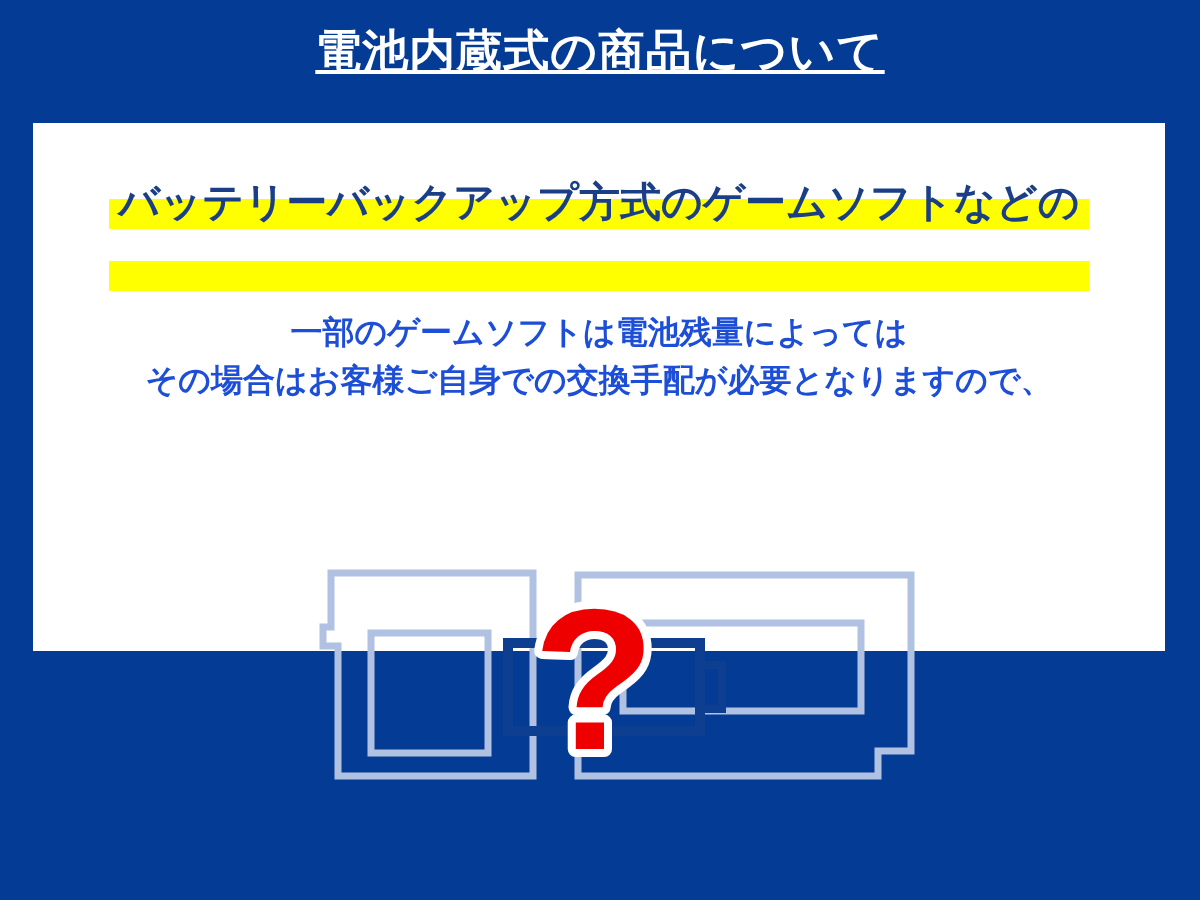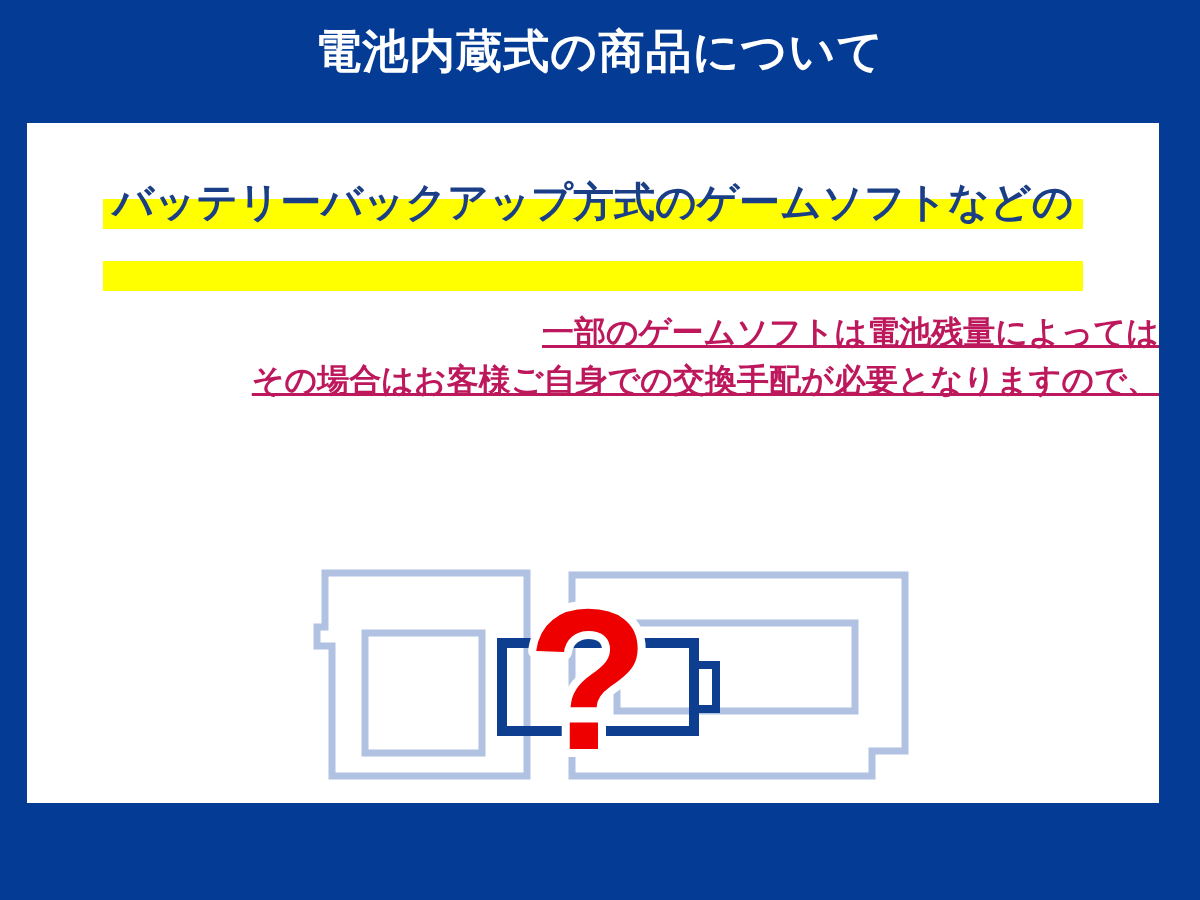--- a/index.html
+++ b/index.html
@@ -28,29 +28,30 @@
     position: absolute;
     left: 0; top: 26px;
     width: 1200px;
     text-align: center;
     color: #ffffff;
     font-size: 46px;
     font-weight: bold;
     letter-spacing: 1px;
     line-height: 1.1;
     white-space: nowrap;
+    text-decoration: underline;
   }
 
   
   #content-card {
     position: absolute;
-    left: 27px;
+    left: 33px;
     top: 123px;
     width: 1132px;
-    height: 680px;
+    height: 528px;
     background: #ffffff;
   }
 
   
   #headline {
     position: absolute;
     left: 0;
     top: 48px;
     width: 1132px;
     text-align: center;
@@ -81,27 +82,26 @@
   }
   #headline-line-1 .hl-mark { width: 980px; }
   #headline-line-2 .hl-mark { width: 980px; }
 
   
   #body-copy {
     position: absolute;
     left: 0;
     top: 185px;
     width: 1132px;
-    text-align: right;
-    color: #be185d;
+    text-align: center;
+    color: #1d4ed8;
     font-size: 32px;
     font-weight: bold;
     line-height: 48px;
     letter-spacing: 0px;
-    text-decoration: underline;
   }
   #body-copy .body-line {
     display: block;
     white-space: nowrap;
   }
 
   
   #illustration {
     position: absolute;
     left: 260px;

